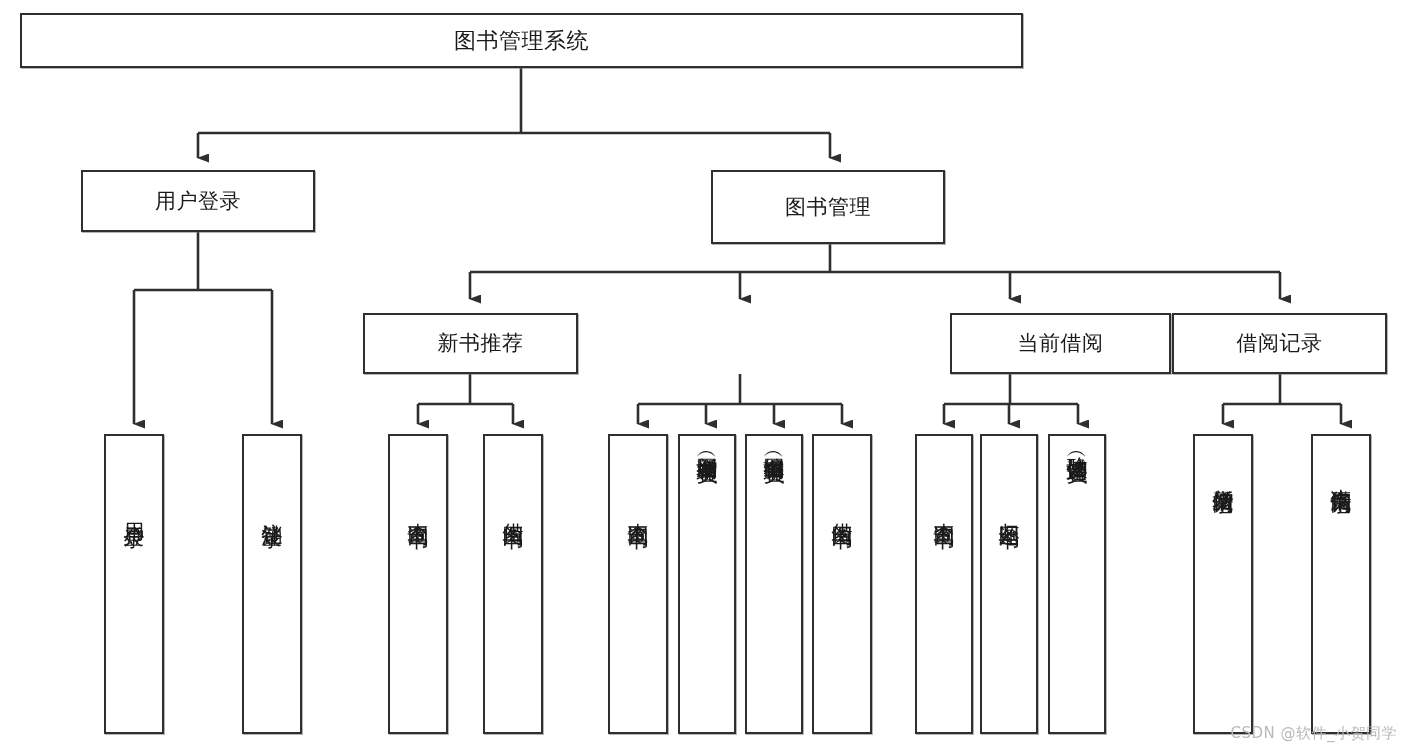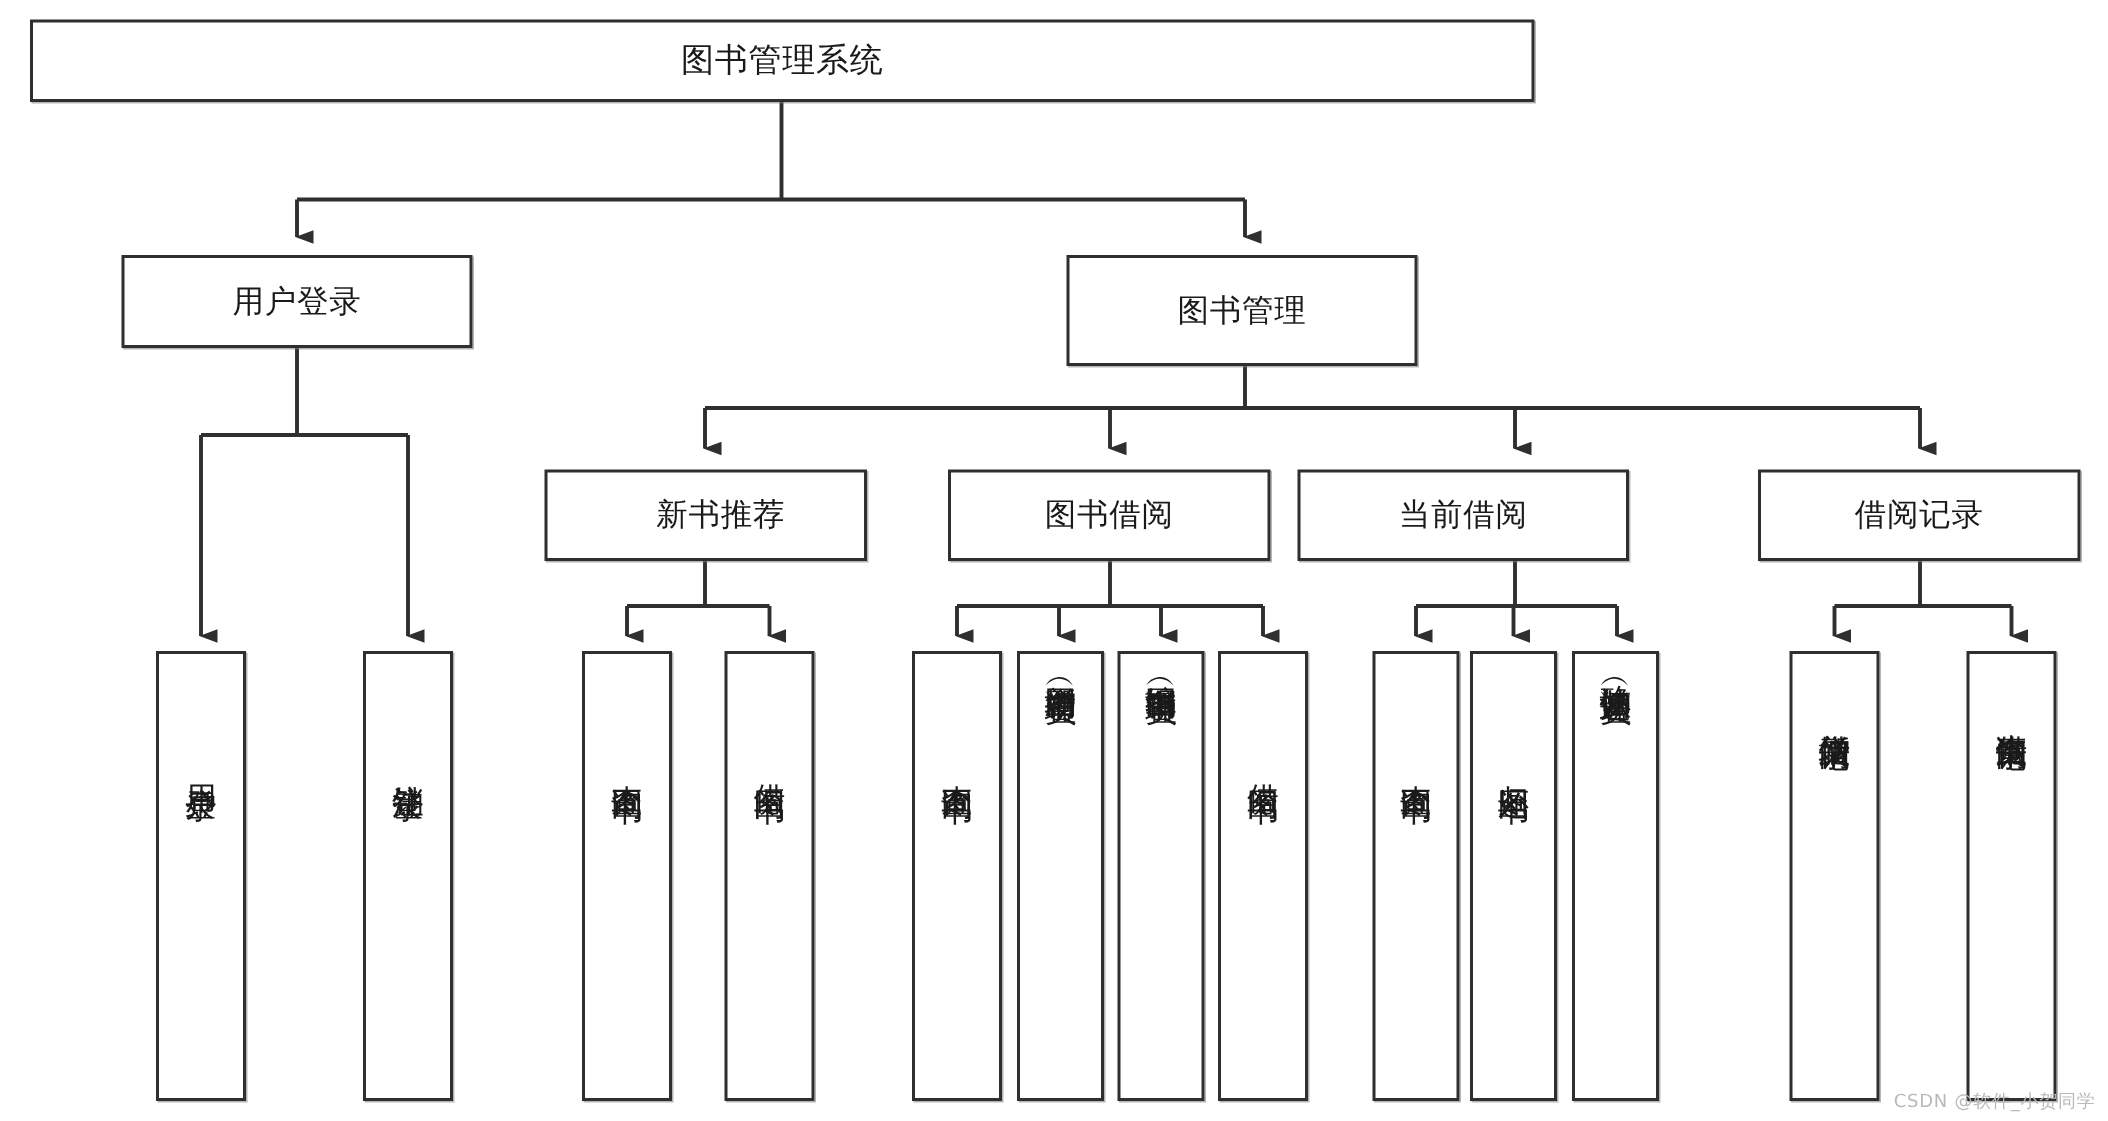--- a/index.html
+++ b/index.html
@@ -66,21 +66,21 @@
     letter-spacing: 2px;
     white-space: nowrap;
   }
   .node.v.tall .label {
     letter-spacing: 1px;
   }
   #watermark {
     position: absolute;
     right: 8px;
     bottom: 4px;
-    font-size: 12px;
+    font-size: 15px;
     color: #b9b9b9;
     letter-spacing: 0.5px;
     white-space: nowrap;
     font-family: "DejaVu Sans", "Liberation Sans", sans-serif;
   }
 </style>
 </head>
 <body>
 
 <div id="canvas">
@@ -144,25 +144,22 @@
   </div>
 
   <div class="node h" style="left:711px; top:170px; width:234px; height:74px;">
     <span class="label">图书管理</span>
   </div>
 
   <div class="node h" style="left:363px; top:313px; width:215px; height:61px;padding-left:20px;">
     <span class="label">新书推荐</span>
   </div>
 
-  <div class="node h" style="left:632px; top:313px; width:215px; height:61px;">
-    <span class="label">图书借阅</span>
-  </div>
-
-  <div class="node h" style="left:865px; top:313px; width:221px; height:61px;">
+
+  <div class="node h" style="left:950px; top:313px; width:221px; height:61px;">
     <span class="label">当前借阅</span>
   </div>
 
   <div class="node h" style="left:1172px; top:313px; width:215px; height:61px;">
     <span class="label">借阅记录</span>
   </div>
 
   <div class="node v" style="left:104px; top:434px; width:60px; height:300px; padding-top:70px;">
     <span class="label">用户登录</span>
   </div>

